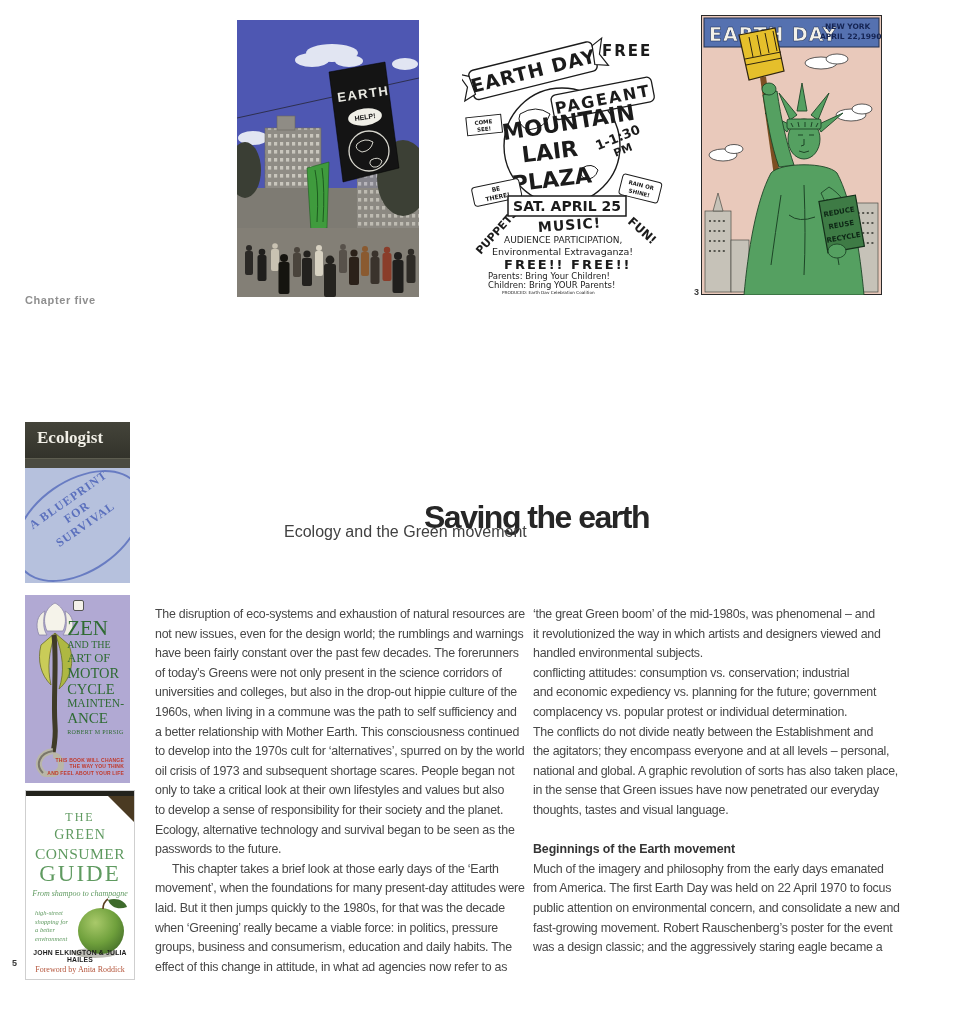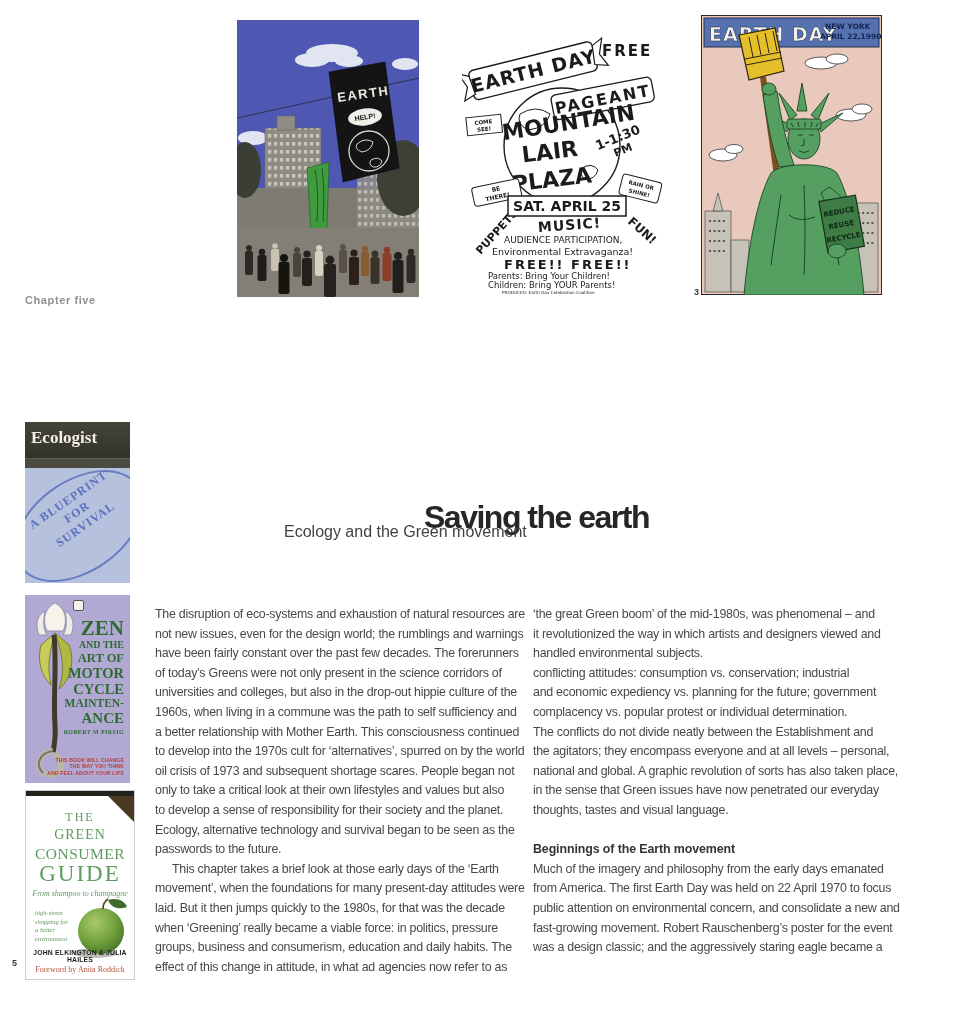--- a/index.html
+++ b/index.html
@@ -35,21 +35,21 @@
     letter-spacing:-0.25px; white-space:nowrap;
   }
   .indent { text-indent:17px; }
   .subhead { font-weight:bold; color:#343434; letter-spacing:-0.1px; }
 
   
   .ecologist { left:25px; top:422px; width:105px; height:161px; overflow:hidden; }
   .eco-head {
     height:36px; background:linear-gradient(180deg,#44443a,#33332b);
     color:#f1efe6; font-family:"Liberation Serif", serif; font-weight:bold;
-    font-size:17px; padding:6px 0 0 6px; box-sizing:border-box;
+    font-size:17px; padding:6px 0 0 12px; box-sizing:border-box;
   }
   .eco-strip { height:9px; background:#4b4b41; border-top:1px solid #5d5d50; }
   .eco-body { position:relative; height:116px; background:#b6c1dd; }
   .eco-oval {
     position:absolute; left:-18px; top:12px; width:140px; height:88px;
     border:2px solid #5b70bd; border-radius:50%; transform:rotate(-35deg); opacity:0.85;
   }
   .eco-stamp {
     position:absolute; left:2px; top:22px; width:100px; text-align:center;
     transform:rotate(-35deg); color:#5b70bd;
@@ -57,22 +57,22 @@
     font-size:12px; line-height:15px; letter-spacing:1px;
   }
 
   
   .zen { left:25px; top:595px; width:105px; height:188px; background:#b1a9d3; overflow:hidden; }
   .zen-logo {
     position:absolute; left:48px; top:5px; width:9px; height:9px;
     background:#f4f2ea; border:1px solid #555; border-radius:2px;
   }
   .zen-title {
-    position:absolute; right:6px; top:22px; text-align:right; color:#2f6b33;
-    font-family:"Liberation Serif", serif; font-weight:bold;
+    position:absolute; right:6px; top:22px; color:#2f6b33;
+    font-family:"Liberation Serif", serif; font-weight:normal;
   }
   .zt1 { font-size:21px; line-height:22px; }
   .zt2 { font-size:10px;  line-height:12px; }
   .zt3 { font-size:12.5px; line-height:14px; }
   .zt4 { font-size:14.5px; line-height:16px; }
   .zt5 { font-size:11.5px; line-height:13px; }
   .zt6 { font-size:15px; line-height:17px; }
   .zen-author { font-size:6px; letter-spacing:0.4px; margin-top:2px; color:#2f6b33; }
   .zen-tag {
     position:absolute; right:6px; bottom:7px; text-align:right;

